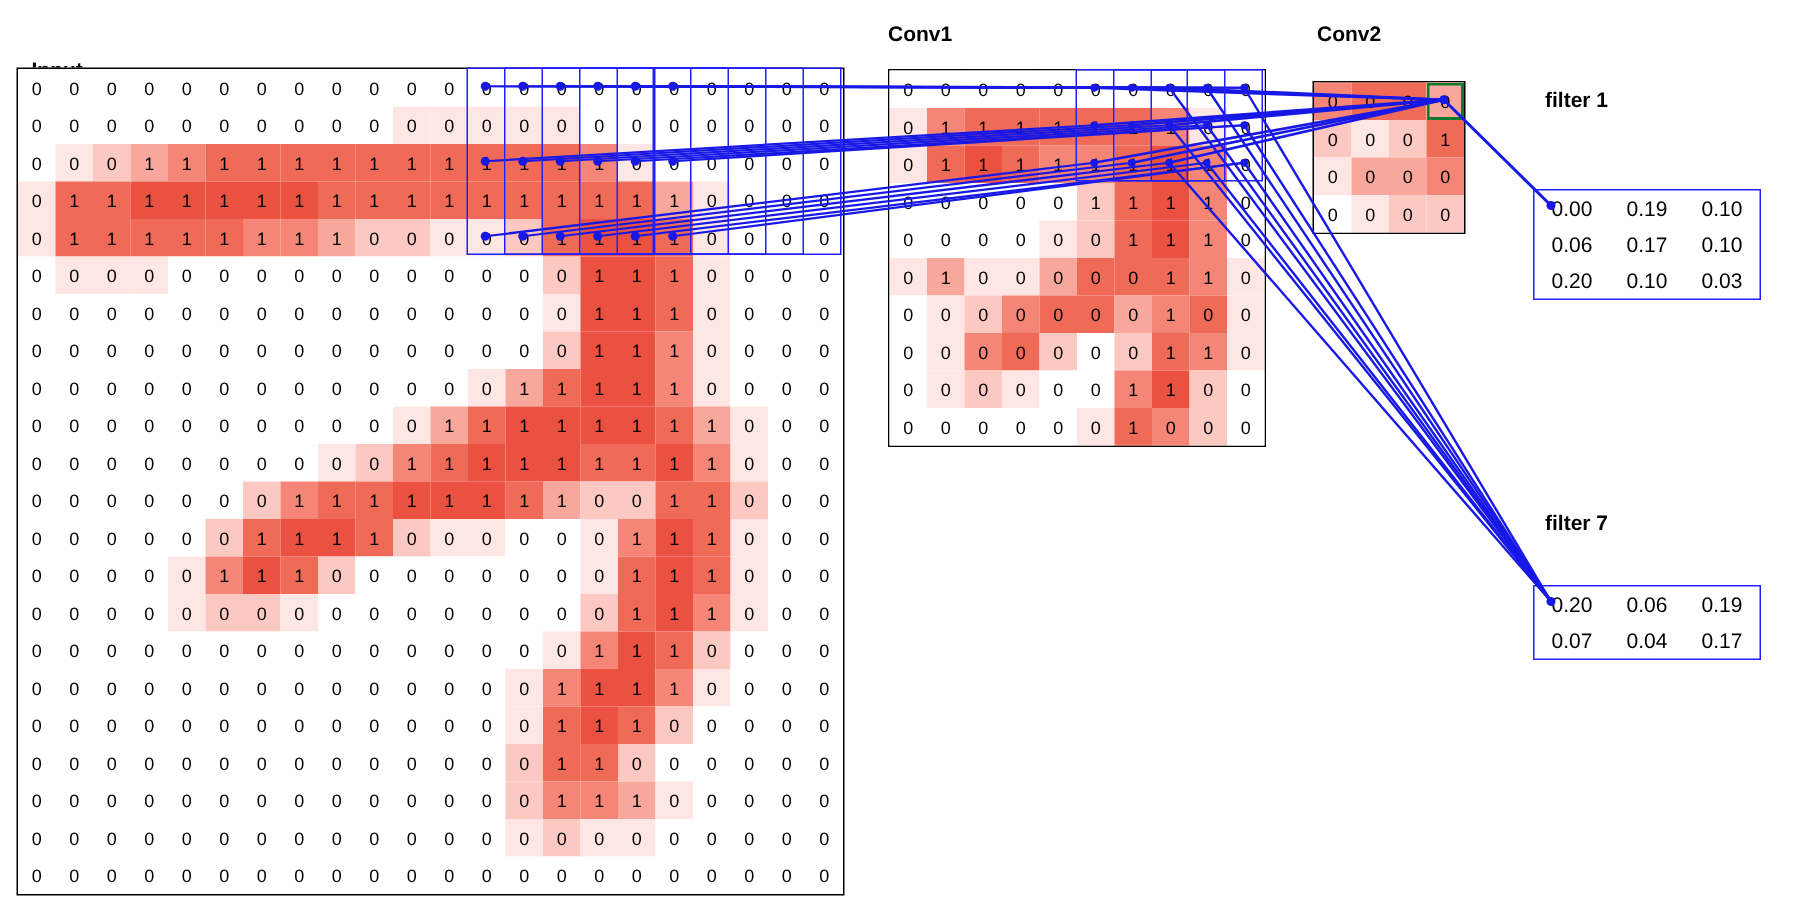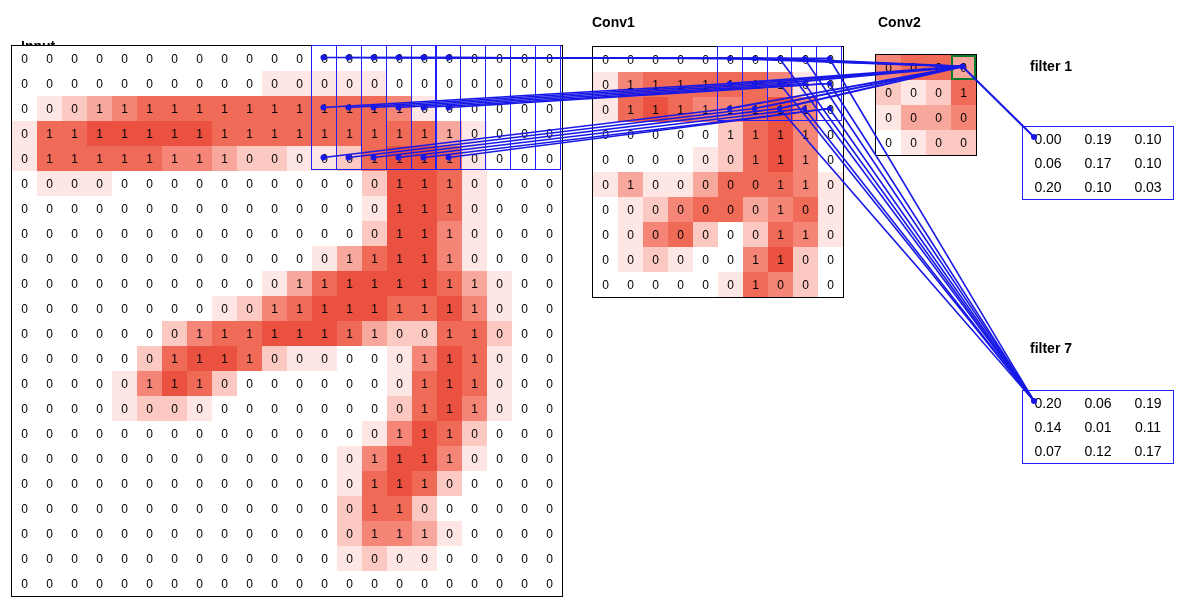--- a/index.html
+++ b/index.html
@@ -768,27 +768,22 @@
       <div class="fcell">0.03</div>
     </div>
   </div>
 <div class="filter-table" id="tbl-f1" style="left: 1022px; top: 390px;">
     <div class="frow">
       <div class="fcell">0.20</div>
       <div class="fcell">0.06</div>
       <div class="fcell">0.19</div>
     </div>
     <div class="frow">
-      <div class="fcell">0.14</div>
-      <div class="fcell">0.01</div>
-      <div class="fcell">0.11</div>
-    </div>
-    <div class="frow">
       <div class="fcell">0.07</div>
-      <div class="fcell">0.12</div>
+      <div class="fcell">0.04</div>
       <div class="fcell">0.17</div>
     </div>
   </div>
 
 <svg class="svg-overlay" id="svg">
     <circle cx="323.5" cy="57.5" r="3" fill="#1818e6"></circle>
     <line x1="323.5" y1="57.5" x2="729.5" y2="58.5" stroke="#1818e6" stroke-width="1.5"></line>
     <circle cx="729.5" cy="58.5" r="2.5" fill="#1818e6"></circle>
     <circle cx="323.5" cy="107.5" r="3" fill="#1818e6"></circle>
     <line x1="323.5" y1="107.5" x2="729.5" y2="83.5" stroke="#1818e6" stroke-width="1.5"></line>

